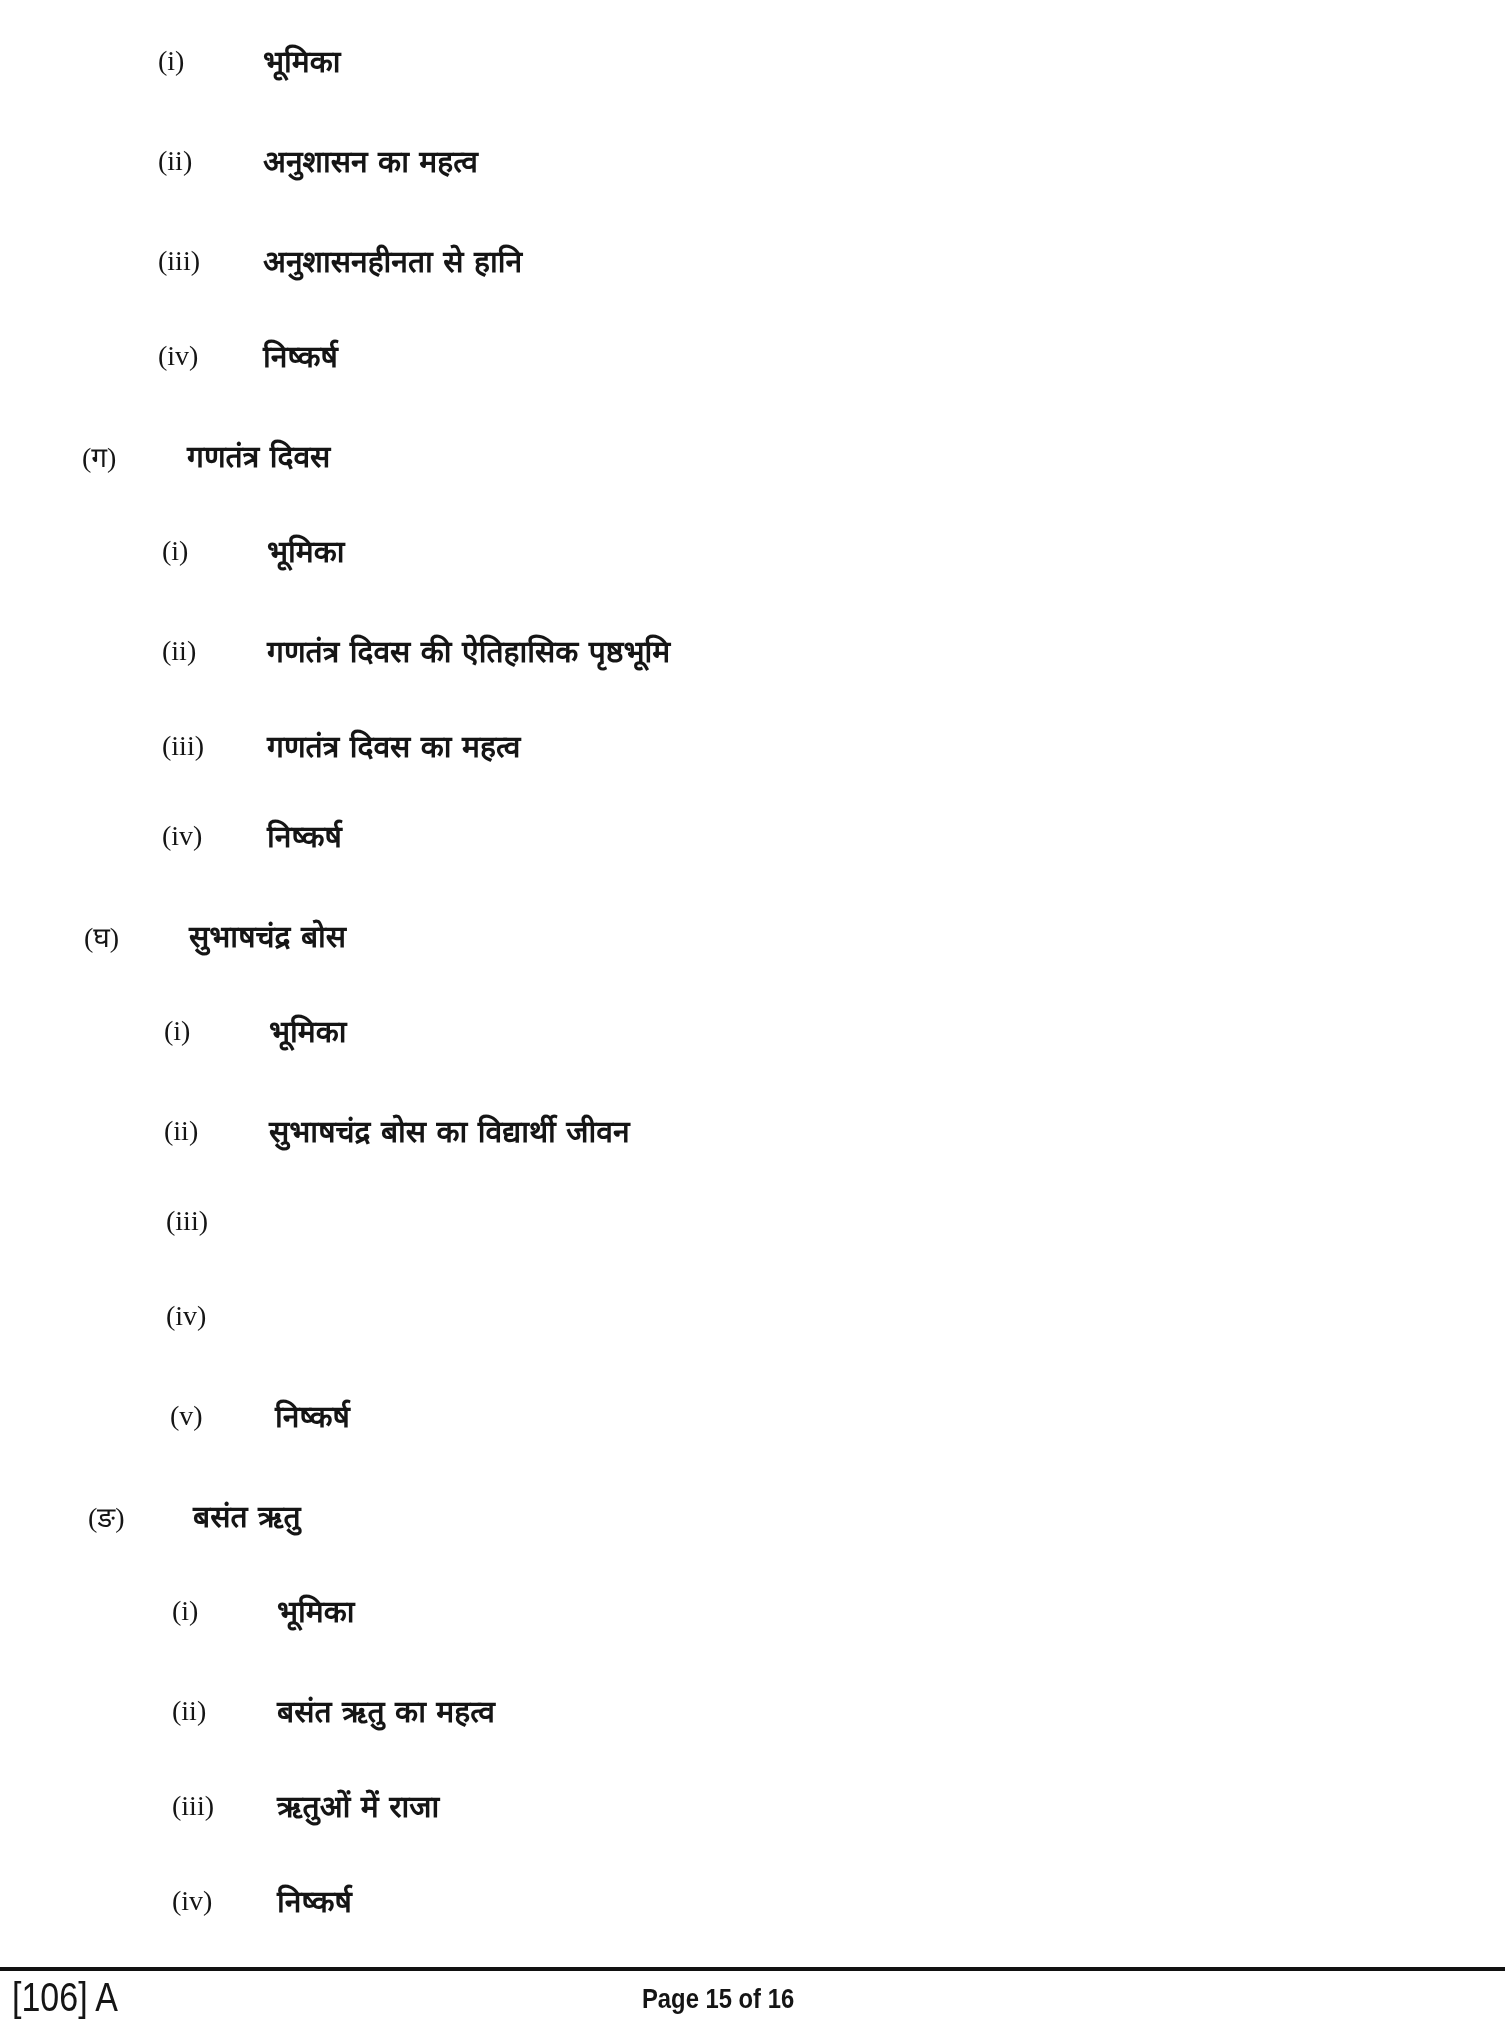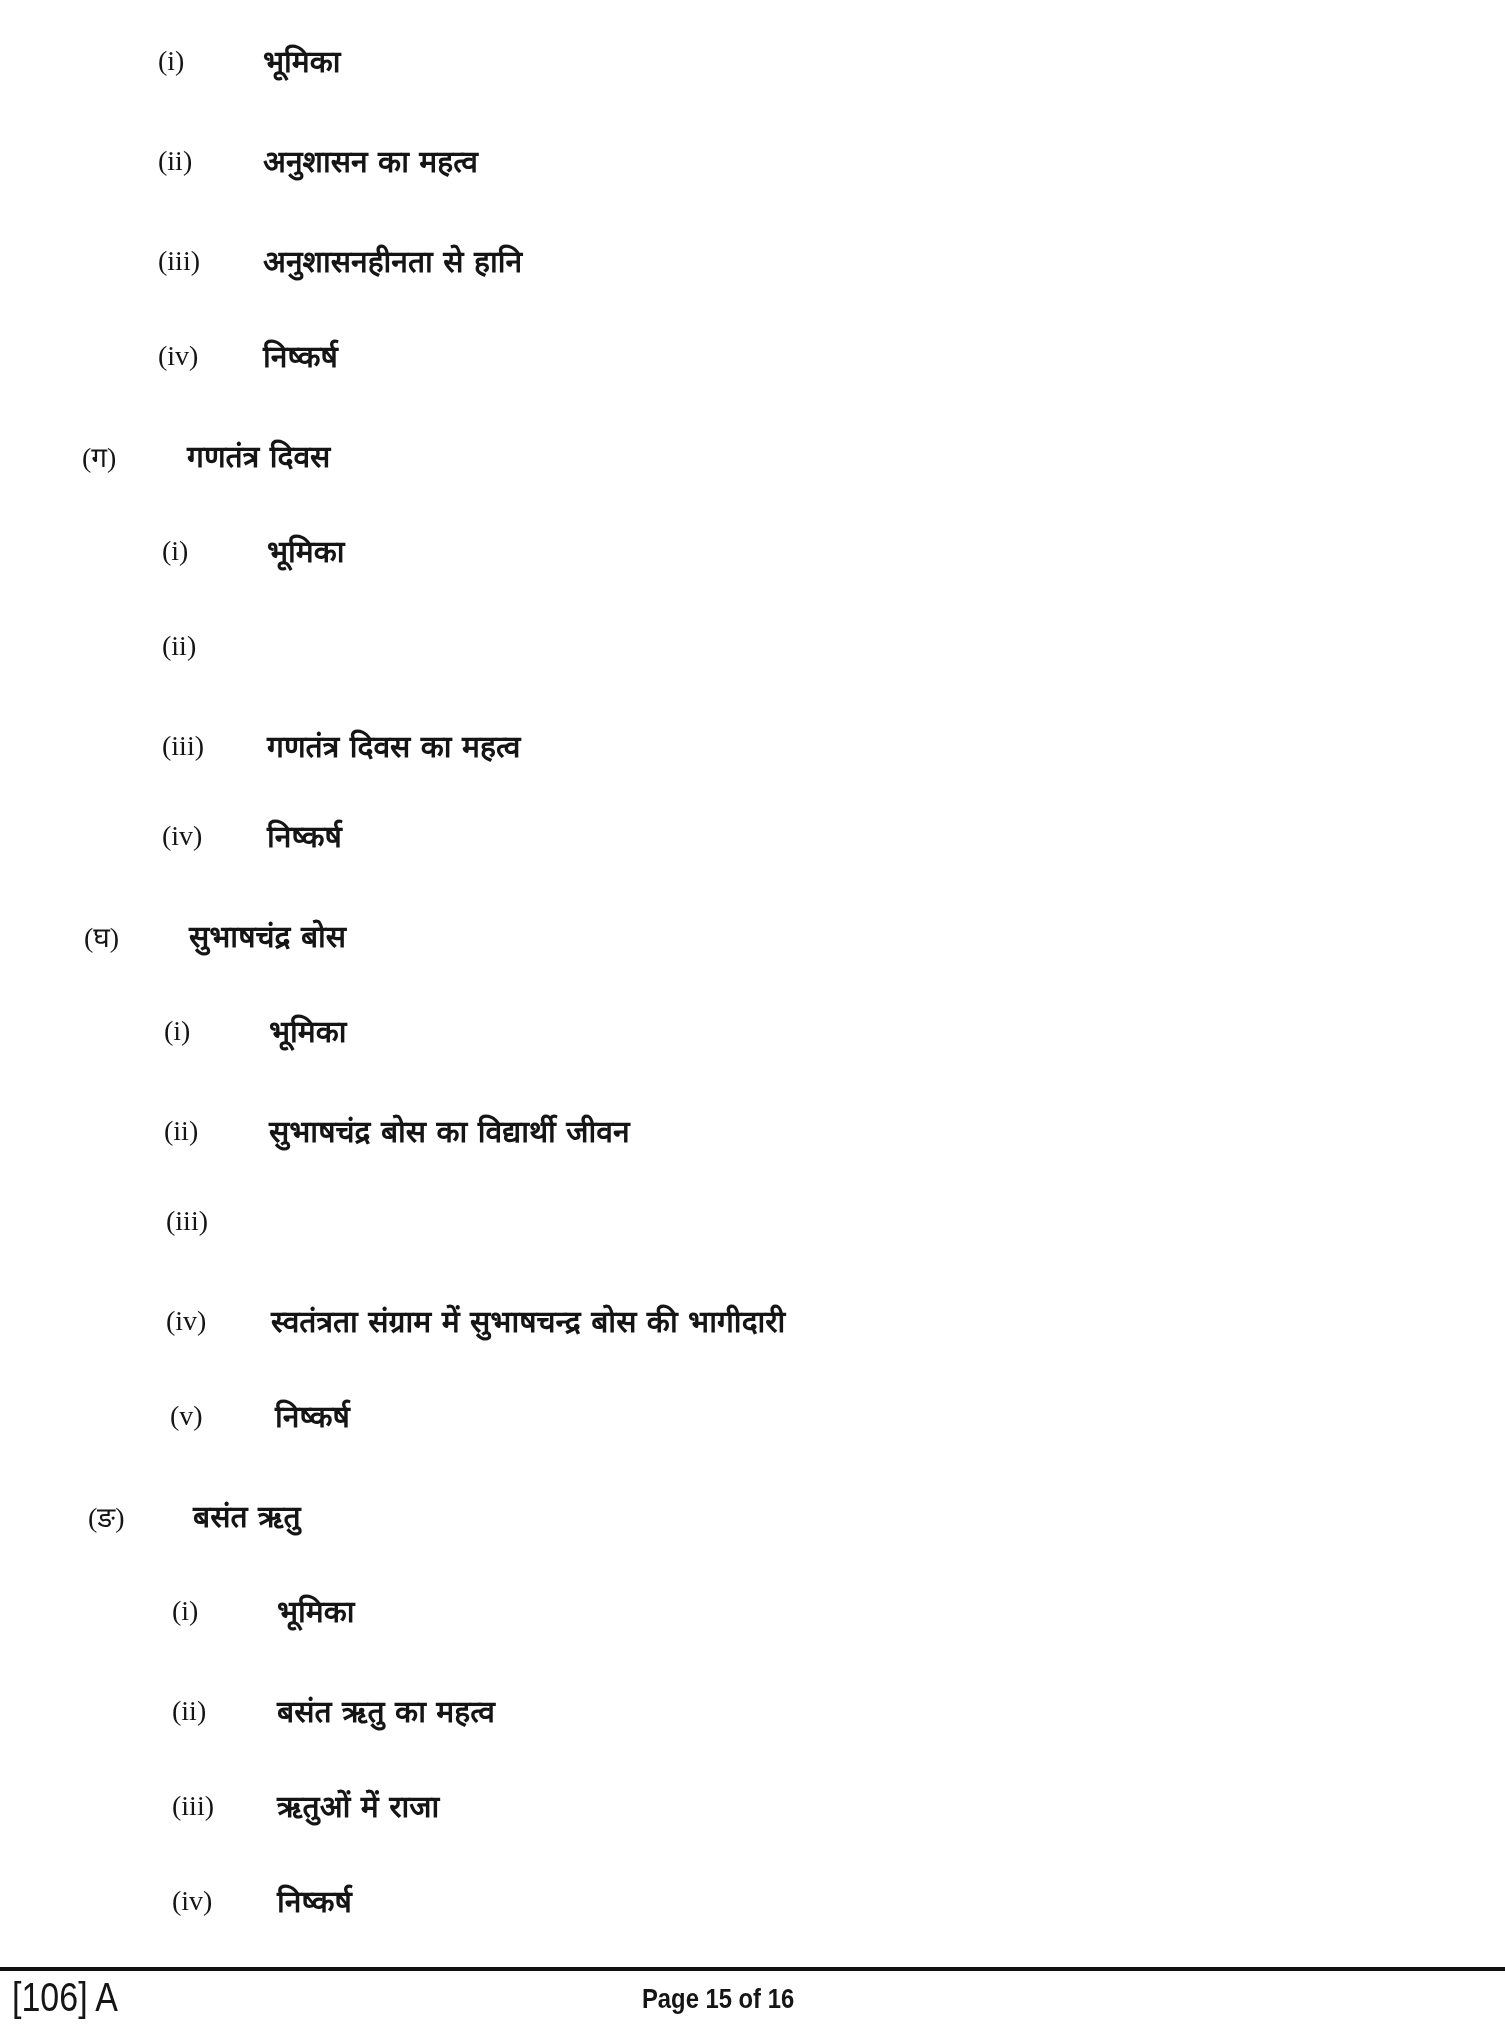--- a/index.html
+++ b/index.html
@@ -39,20 +39,21 @@
     <div class="row sec" style="left: 82px; top: 435px;">
       <span class="num">(ग)</span>
       <span class="txt">गणतंत्र दिवस</span>
     </div>
     <div class="row sub" style="left: 162px; top: 530px;">
       <span class="num">(i)</span>
       <span class="txt">भूमिका</span>
     </div>
     <div class="row sub" style="left: 162px; top: 630px;">
       <span class="num">(ii)</span>
+      <span class="txt">गणतंत्र दिवस की ऐतिहासिक पृष्ठभूमि</span>
     </div>
     <div class="row sub" style="left: 162px; top: 725px;">
       <span class="num">(iii)</span>
       <span class="txt">गणतंत्र दिवस का महत्व</span>
     </div>
     <div class="row sub" style="left: 162px; top: 815px;">
       <span class="num">(iv)</span>
       <span class="txt">निष्कर्ष</span>
     </div>
     <div class="row sec" style="left: 84px; top: 915px;">
@@ -65,21 +66,20 @@
     </div>
     <div class="row sub" style="left: 164px; top: 1110px;">
       <span class="num">(ii)</span>
       <span class="txt">सुभाषचंद्र बोस का विद्यार्थी जीवन</span>
     </div>
     <div class="row sub" style="left: 166px; top: 1205px;">
       <span class="num">(iii)</span>
     </div>
     <div class="row sub" style="left: 166px; top: 1300px;">
       <span class="num">(iv)</span>
-      <span class="txt">स्वतंत्रता संग्राम में सुभाषचन्द्र बोस की भागीदारी</span>
     </div>
     <div class="row sub" style="left: 170px; top: 1395px;">
       <span class="num">(v)</span>
       <span class="txt">निष्कर्ष</span>
     </div>
     <div class="row sec" style="left: 88px; top: 1495px;">
       <span class="num">(ङ)</span>
       <span class="txt">बसंत ऋतु</span>
     </div>
     <div class="row sub" style="left: 172px; top: 1590px;">

